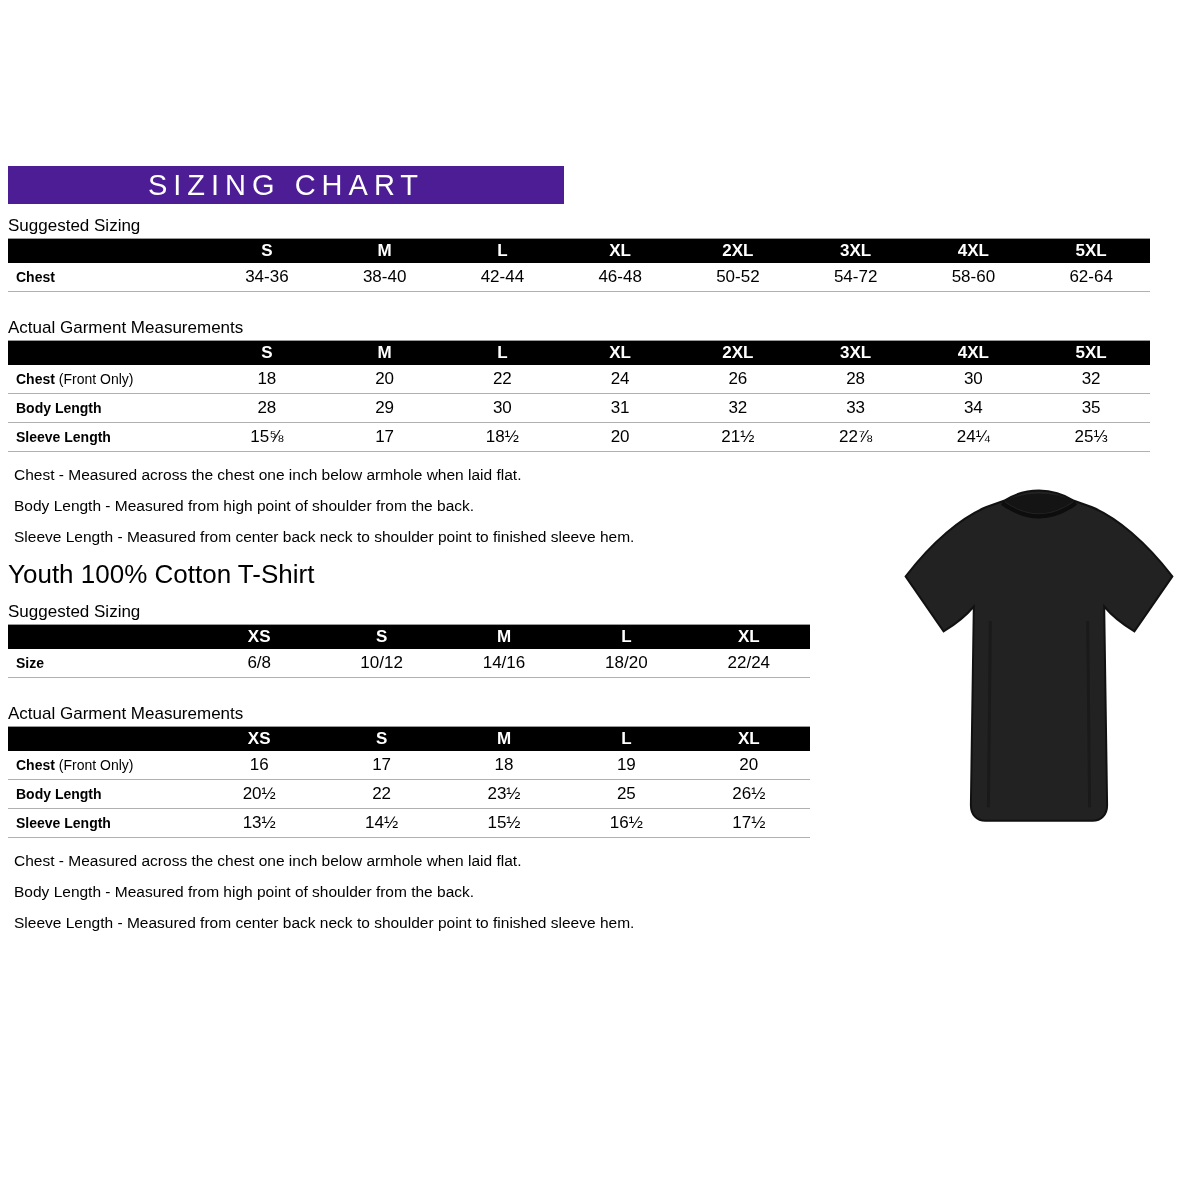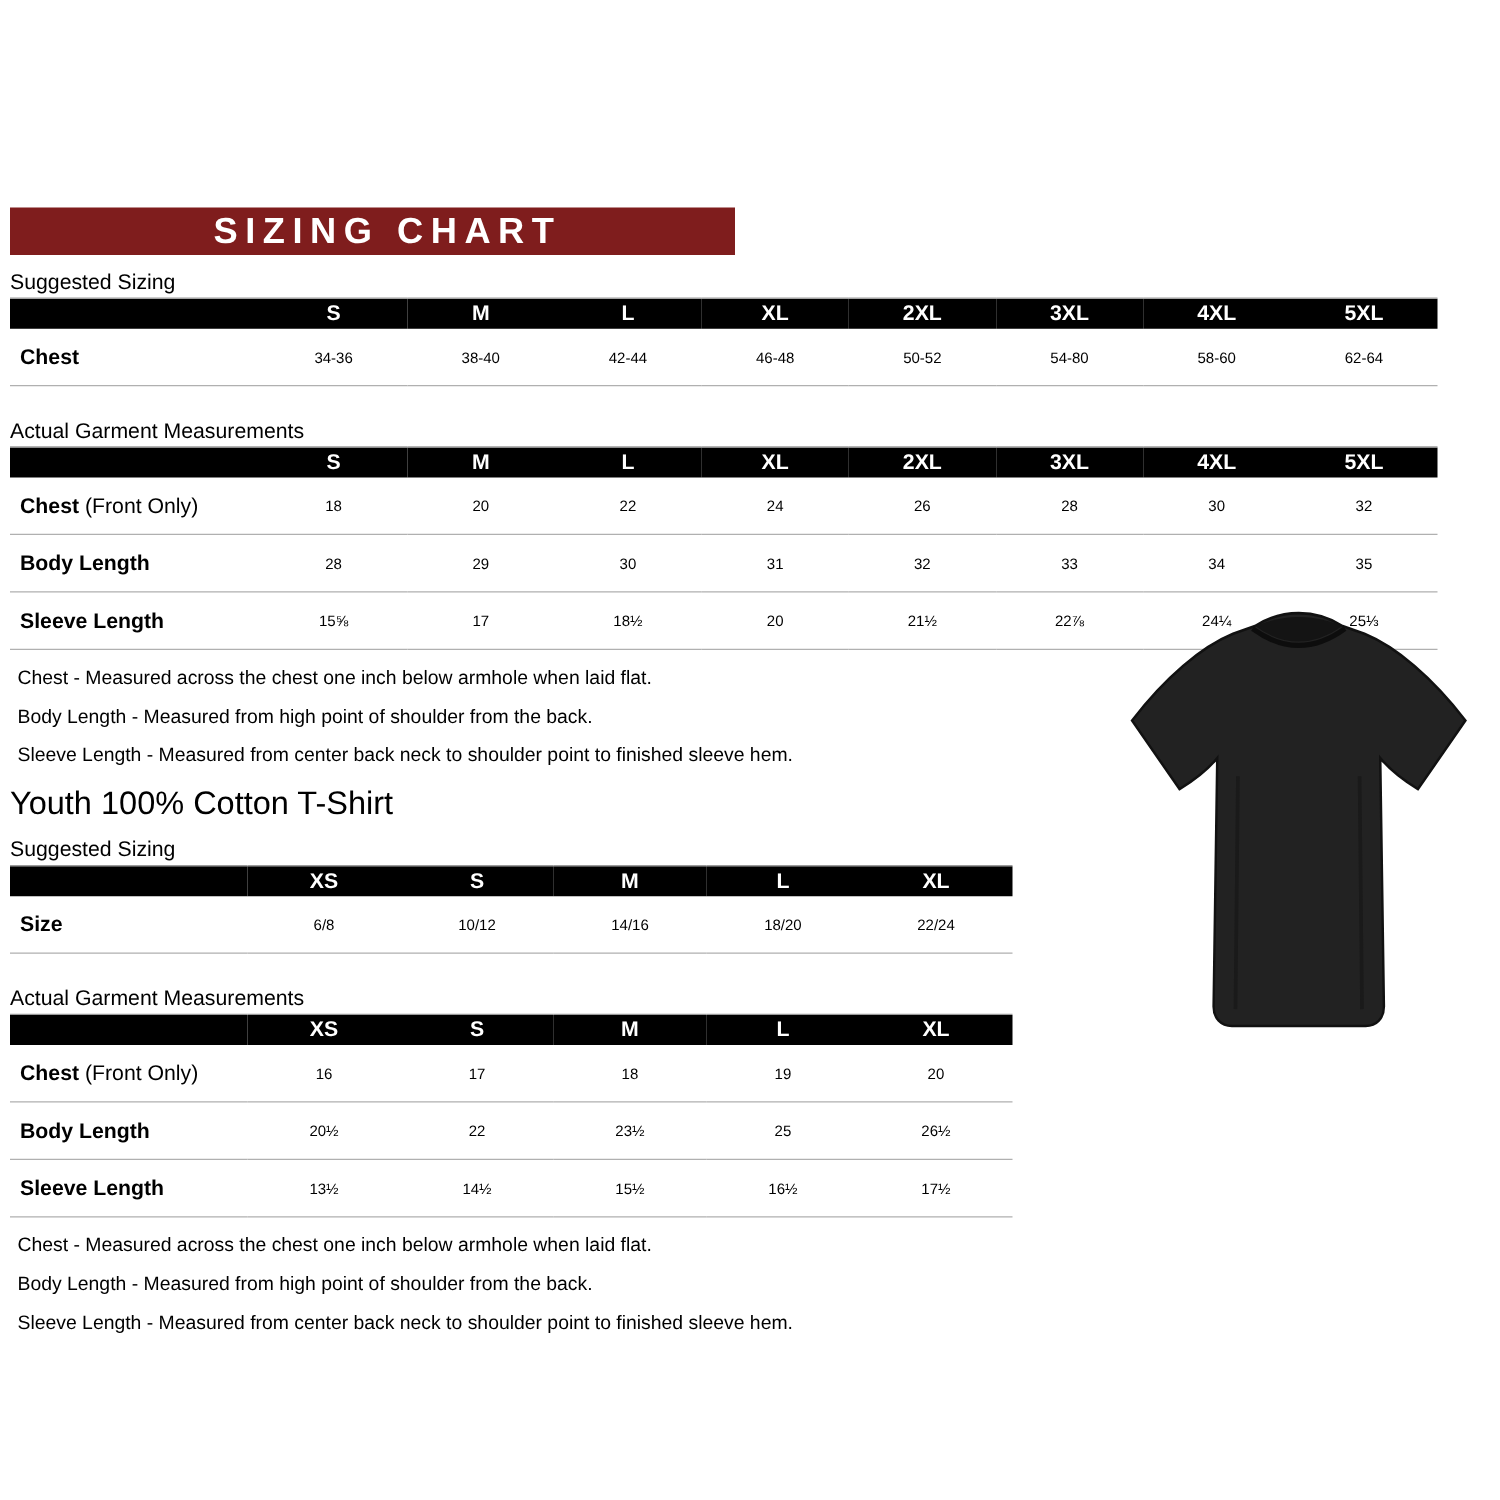--- a/index.html
+++ b/index.html
@@ -4,34 +4,34 @@
 <style>
   html,body{margin:0;padding:0;}
   body{
     width:1200px;height:1200px;background:#ffffff;color:#000;
     font-family:"Liberation Sans", sans-serif;
   }
   .page{position:relative;width:1200px;height:1200px;box-sizing:border-box;
     padding:166px 0 0 8px;overflow:hidden;}
   .top-row{display:flex;align-items:flex-start;}
   .adult-title{font-size:29px;font-weight:400;width:337px;line-height:38px;margin:0;}
-  .banner{background:#7f1d1d;color:#fff;width:556px;height:38px;line-height:38px;
-    text-align:center;font-size:29px;font-weight:700;letter-spacing:6px;padding-left:24px;}
+  .banner{background:#4c1d95;color:#fff;width:556px;height:38px;line-height:38px;
+    text-align:center;font-size:29px;font-weight:400;letter-spacing:6px;}
   .section-label{font-size:17px;margin-top:12px;margin-bottom:2px;}
   .section-label.gap{margin-top:26px;}
   table.sz{border-collapse:collapse;table-layout:fixed;border-top:1px solid #9a9a9a;}
   table.adult{width:1142px;}
   table.youth{width:802px;}
   table.adult tr > *:first-child{width:200px;}
   table.youth tr > *:first-child{width:190px;}
   table.sz thead th{background:#000;color:#fff;font-weight:700;font-size:17px;
     height:24px;text-align:center;padding:0;}
   table.sz tbody tr{border-bottom:1px solid #b0b0b0;}
-  table.sz tbody td{font-size:12px;text-align:center;height:45px;padding:0;font-weight:400;}
-  table.sz tbody th.row-label{text-align:left;padding-left:8px;font-weight:400;font-size:17px;}
+  table.sz tbody td{font-size:17px;text-align:center;height:28px;padding:0;font-weight:400;}
+  table.sz tbody th.row-label{text-align:left;padding-left:8px;font-weight:400;font-size:14px;}
   table.sz tbody th.row-label b{font-weight:700;}
   .notes{margin-top:14px;padding-left:6px;}
   .notes p{font-size:15.5px;margin:0 0 13px 0;}
   .youth-title{font-size:26px;font-weight:400;margin:12px 0 0 0;}
   .tshirt{position:absolute;left:893px;top:476px;width:292px;height:352px;}
   .tshirt svg{width:100%;height:100%;display:block;}
 </style>
 </head>
 <body>
 
@@ -57,21 +57,21 @@
         </tr>
       </thead>
       <tbody>
         <tr>
           <th class="row-label"><b>Chest</b></th>
           <td>34-36</td>
           <td>38-40</td>
           <td>42-44</td>
           <td>46-48</td>
           <td>50-52</td>
-          <td>54-80</td>
+          <td>54-72</td>
           <td>58-60</td>
           <td>62-64</td>
         </tr>
       </tbody>
     </table>
 
   <div class="section-label gap">Actual Garment Measurements</div>
   <table class="sz adult">
       <thead>
         <tr>

